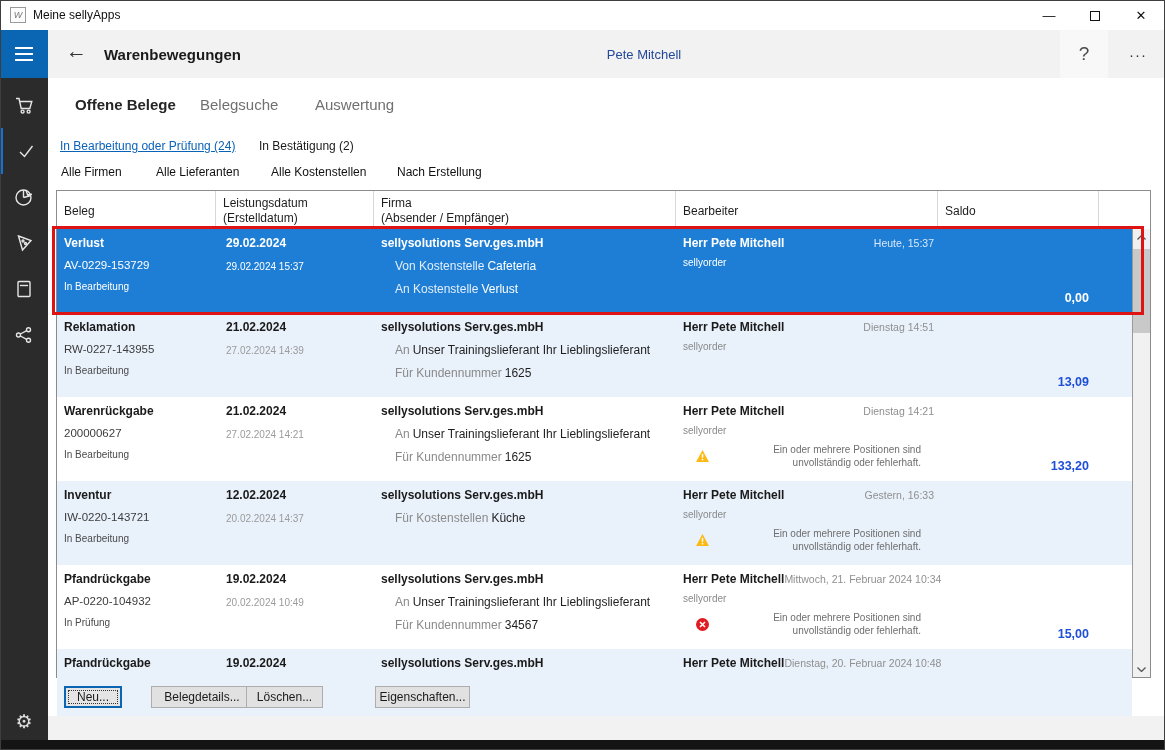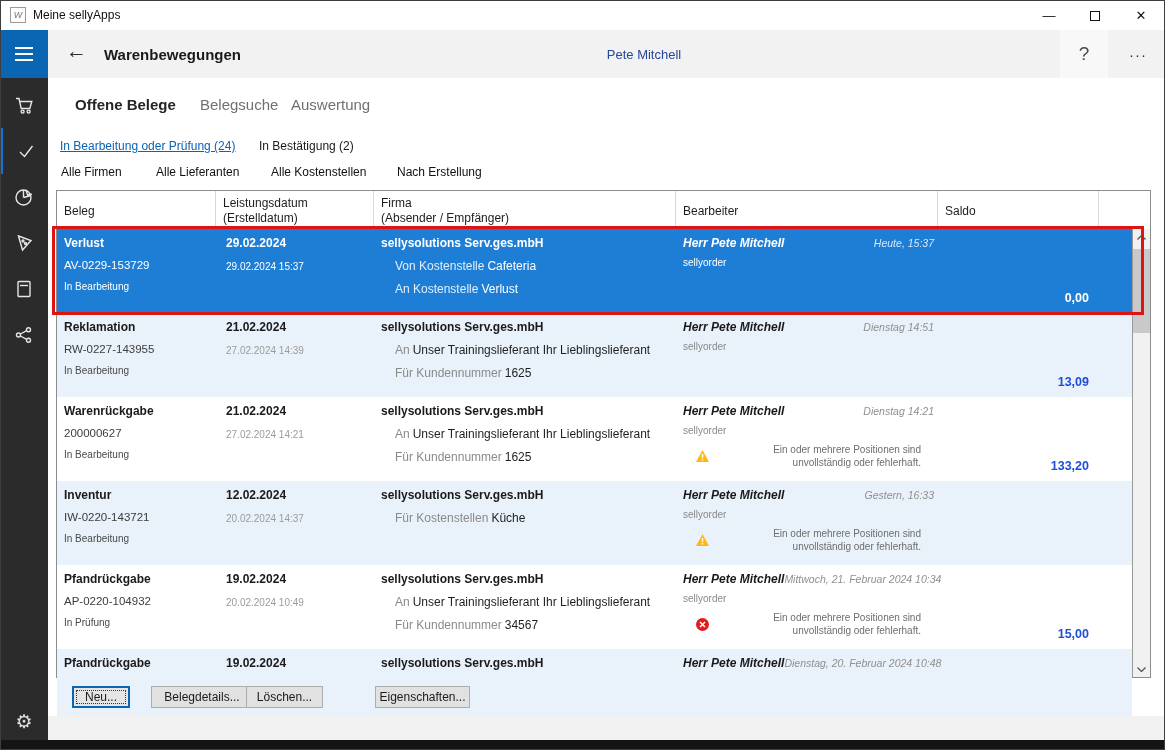--- a/index.html
+++ b/index.html
@@ -34,21 +34,21 @@
   .page-title { position:absolute; left:104px; top:46px; font-size:15px; font-weight:bold; color:#1a1a1a; }
   .user-name { position:absolute; left:544px; top:47px; width:200px; text-align:center; font-size:13px; color:#24489a; }
   .help-btn { position:absolute; left:1060px; top:30px; width:48px; height:48px; background:#f8f8f8;
               display:flex; align-items:center; justify-content:center; font-size:19px; color:#4a4a4a; }
   .more-btn { position:absolute; left:1116px; top:30px; width:44px; height:48px;
               display:flex; align-items:center; justify-content:center; font-size:15px; color:#333; letter-spacing:1px; }
 
   
   .tab { position:absolute; top:96px; font-size:15px; color:#707070; }
   .tab.active { font-weight:bold; color:#252525; }
-  .tab-1 { left:75px; } .tab-2 { left:200px; } .tab-3 { left:291px; }
+  .tab-1 { left:75px; } .tab-2 { left:200px; } .tab-3 { left:315px; }
 
   
   .status-link { position:absolute; top:139px; font-size:12px; color:#1a1a1a; }
   .status-link.active { color:#0b63b8; text-decoration:underline; }
   .link-1 { left:60px; } .link-2 { left:259px; }
   .dropdown { position:absolute; top:165px; font-size:12px; color:#111; }
   .dd-1 { left:61px; } .dd-2 { left:156px; } .dd-3 { left:271px; } .dd-4 { left:397px; }
 
   
   .table-frame { position:absolute; left:56px; top:190px; width:1095px; height:488px; border:1px solid #8c8c8c; background:#fff; }
@@ -63,21 +63,21 @@
   .row.zebra { background:#e9f1fb; }
   .row.sel { background:#1e7ed5; }
   .cell { position:relative; padding-left:7px; overflow:visible; white-space:nowrap; }
   .t1 { margin-top:7px; font-size:12px; font-weight:bold; color:#1a1a1a; }
   .t2 { margin-top:9px; font-size:11.5px; color:#3c3c3c; }
   .t3 { margin-top:10px; font-size:10px; color:#4a4a4a; }
   .created { margin-top:11px; font-size:10px; color:#9b9b9b; }
   .c-datum { padding-left:10px; }
   .c-firma .detail { margin-top:9px; margin-left:14px; font-size:12px; color:#1f1f1f; }
   .c-firma .pfx { color:#8a8a8a; margin-right:3px; }
-  .nameline { display:flex; align-items:baseline; margin-top:7px; padding-right:4px;font-style:italic; }
+  .nameline { display:flex; align-items:baseline; margin-top:7px; padding-right:4px; }
   .nameline .nm { font-size:12px; font-weight:bold; color:#1a1a1a; }
   .nameline .ts { margin-left:auto; font-size:10.5px; color:#8f8f8f; }
   .src { margin-top:7px; font-size:10px; color:#8a8a8a; }
   .alert { display:flex; align-items:center; gap:7px; margin:7px 0 0 13px; width:240px; white-space:normal; }
   .alert .atxt { font-size:10px; color:#6e6e6e; line-height:1.3; width:205px;text-align:right; }
   .c-saldo { display:flex; align-items:flex-end; justify-content:flex-end; padding:0 10px 8px 0; }
   .amount { font-size:12.5px; font-weight:bold; color:#1d4ed8; }
   
   .row.sel .t1, .row.sel .t2, .row.sel .t3, .row.sel .created, .row.sel .detail,
   .row.sel .nm, .row.sel .src, .row.sel .amount { color:#fff; }
@@ -91,21 +91,21 @@
   .vs-up { top:0; } .vs-down { bottom:0; }
   .vs-thumb { position:absolute; left:0; top:20px; width:17px; height:84px; background:#c9c9c9; }
 
   
   .red-box { position:absolute; left:52px; top:226px; width:1092px; height:89px; border:3px solid #de1414; z-index:50; pointer-events:none; }
 
   
   .btn { position:absolute; top:686px; height:22px; background:#e1e1e1; border:1px solid #adadad;
          font-size:12px; color:#1a1a1a; display:flex; align-items:center; justify-content:center; font-family:"Liberation Sans",sans-serif; }
   .btn.focused { border:2px solid #0a66b2; outline:1px dotted #333; outline-offset:-5px; background:#e5e5e5; }
-  .btn-1 { left:72px; width:58px; } .btn-2 { left:151px; width:102px; } .btn-3 { left:246px; width:77px; } .btn-4 { left:375px; width:95px; }
+  .btn-1 { left:64px; width:58px; } .btn-2 { left:151px; width:102px; } .btn-3 { left:246px; width:77px; } .btn-4 { left:375px; width:95px; }
 
   .gray-strip { position:absolute; left:48px; top:716px; width:1117px; height:24px; background:#f2f2f2; }
   .bottom-bar { position:absolute; left:0; top:740px; width:1165px; height:10px; background:#141414; }
 </style>
 </head>
 <body>
 
 <div class="screen">
 
   <div class="titlebar">

